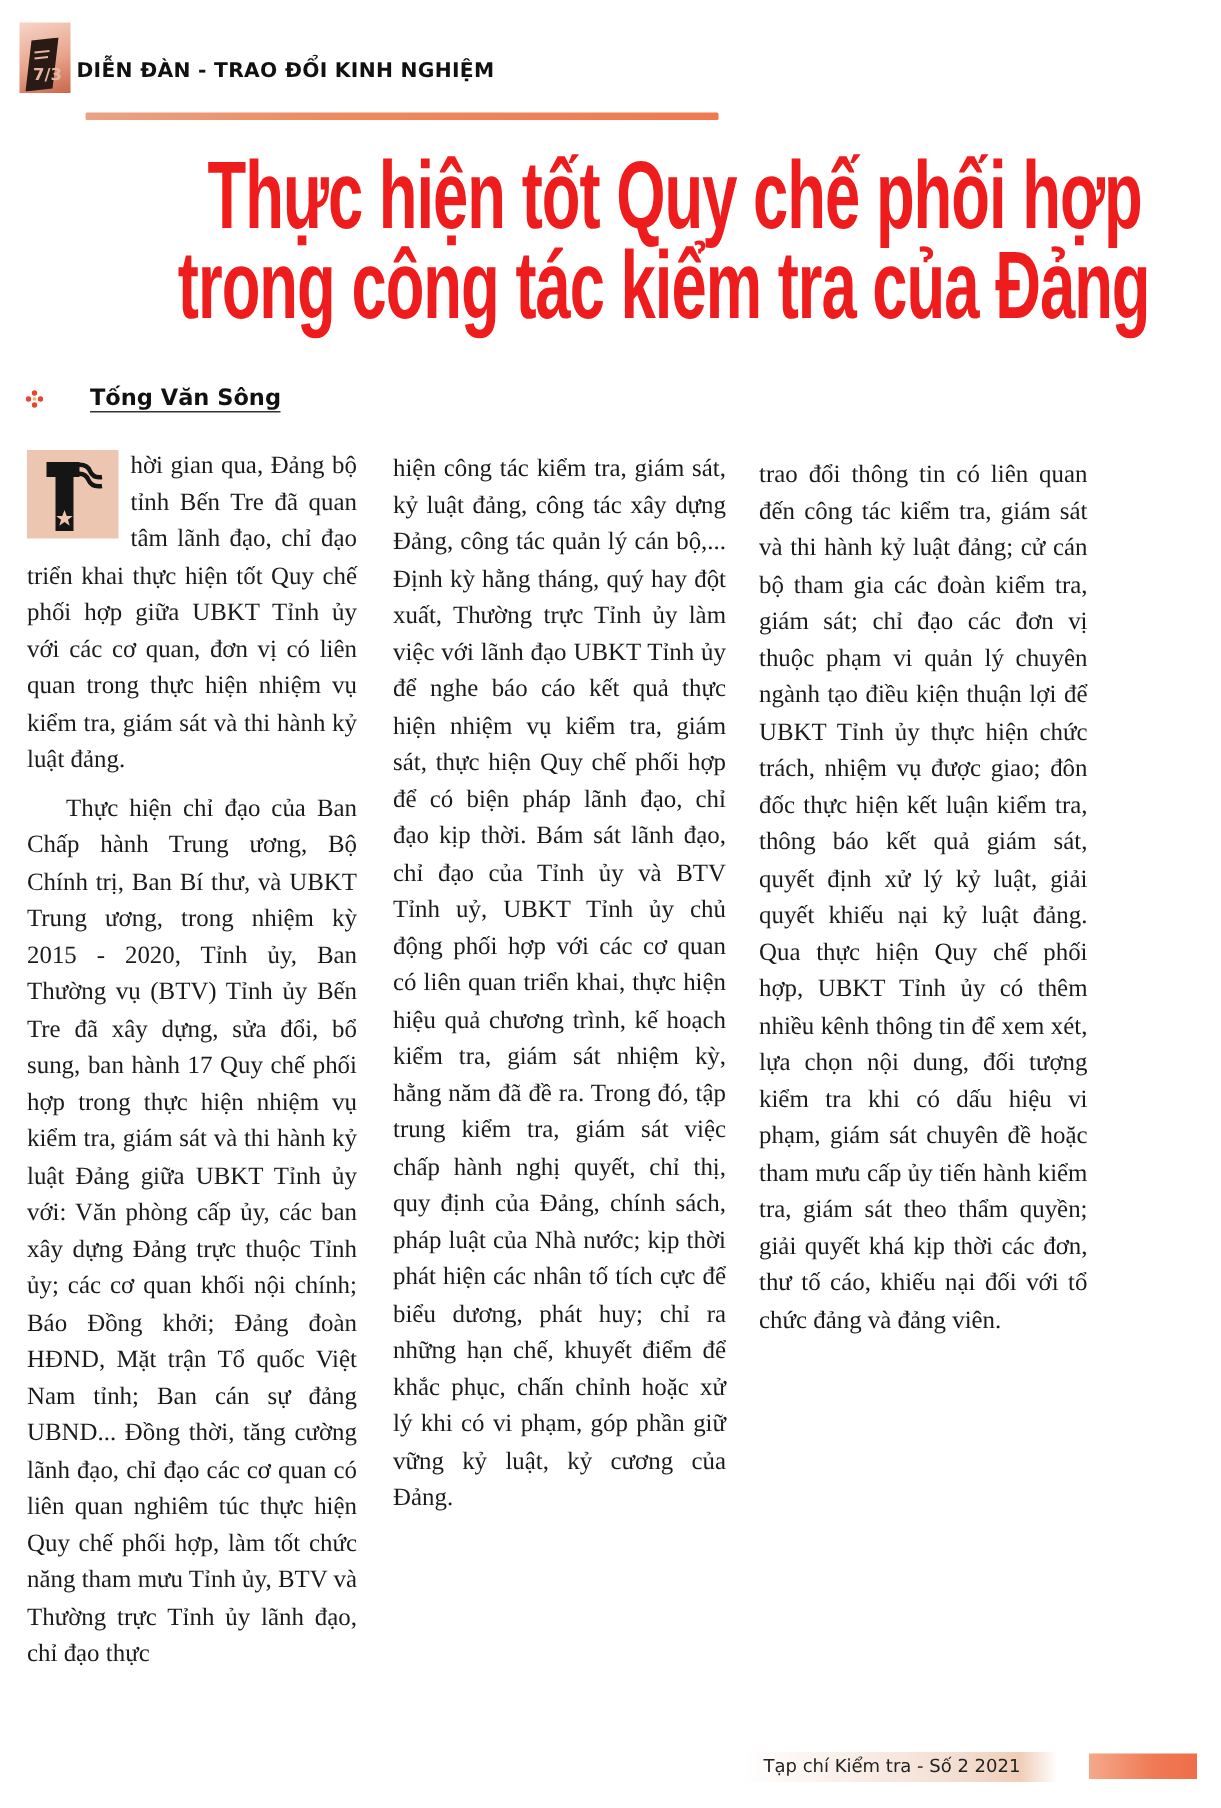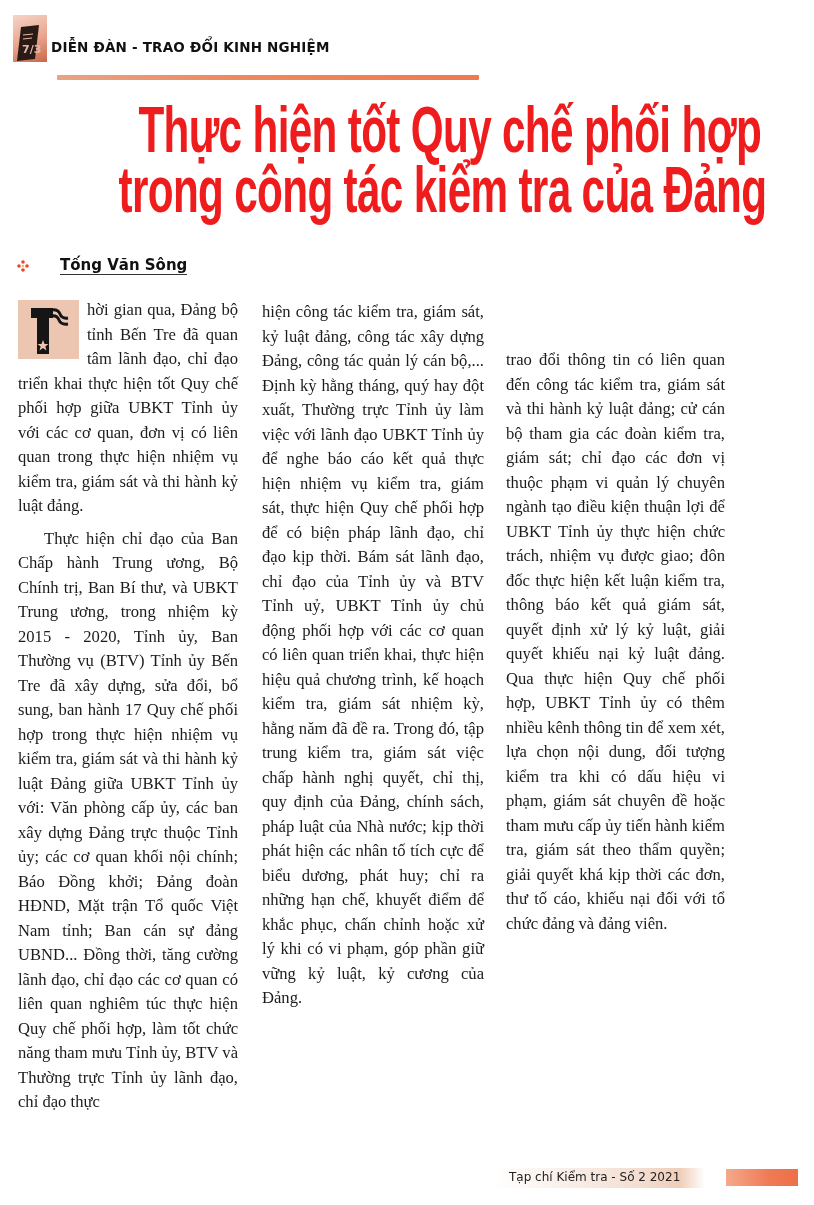--- a/index.html
+++ b/index.html
@@ -110,21 +110,21 @@
     color: #1b1b1b;
   }
   .col p {
     margin: 0 0 8px 0;
     text-indent: 26px;
     hyphens: none;
   }
   .col p.noindent { text-indent: 0; }
   .col1 { left: 18px; width: 220px; }
   .col2 { left: 262px; width: 222px; top: 300px; }
-  .col3 { left: 506px; width: 219px; top: 304px; margin-top: 44px; }
+  .col3 { left: 506px; width: 219px; top: 304px; }
 
   .dropcap {
     float: left;
     width: 61px;
     height: 59px;
     margin: 2px 8px 0 0;
     background: #edc6b2;
     position: relative;
   }
   .dropcap svg { position: absolute; left: 0; top: 0; }

